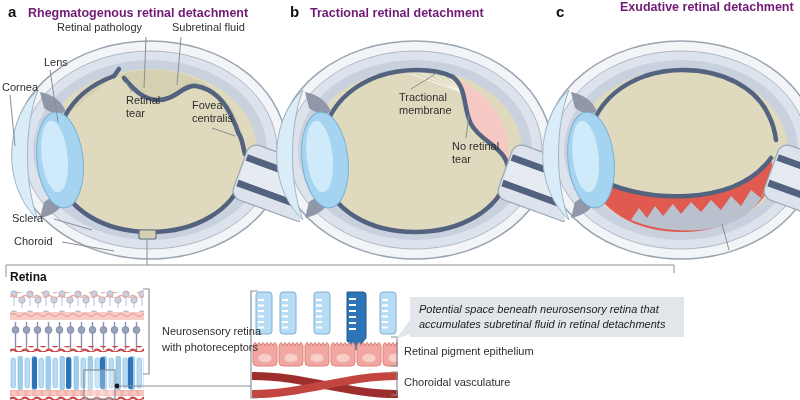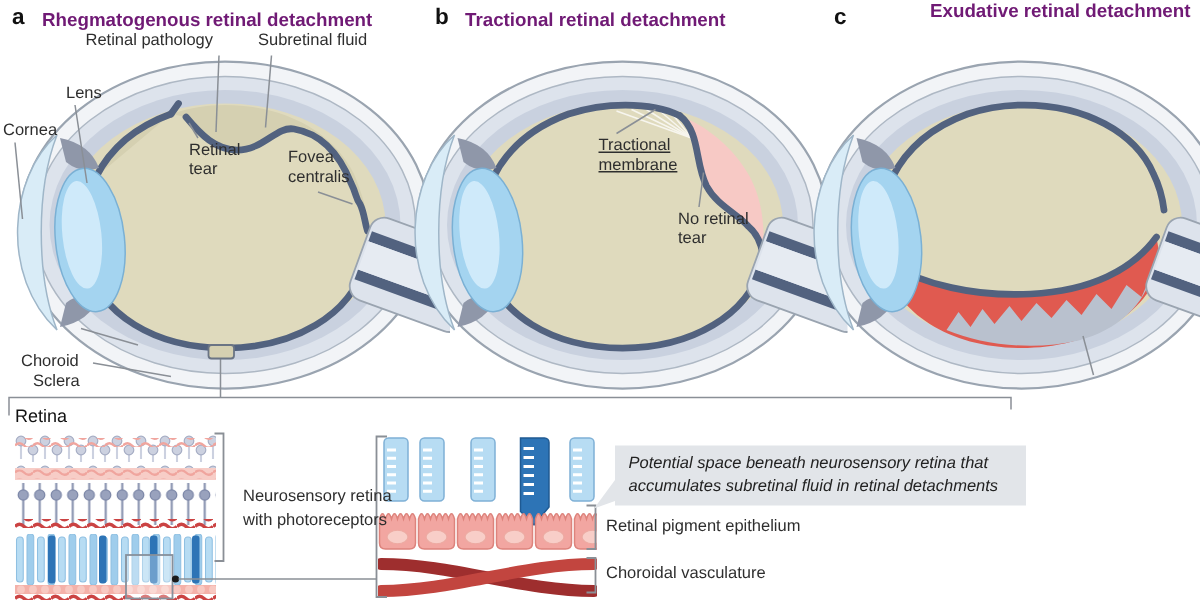--- a/index.html
+++ b/index.html
@@ -10,21 +10,21 @@
     --rpe:#f2a6a1; --rpe-nucleus:#f8cec8; --vessel-dark:#9e2e2e; --vessel-mid:#c2453f;
     --hist-lavender:#ccd1e0; --hist-soma:#99a2bd; --hist-salmon:#f0a59e; --hist-red:#cb4343;
   }
   html,body{margin:0;padding:0;}
   .canvas{position:relative;width:800px;height:400px;background:#ffffff;overflow:hidden;
           font-family:"Liberation Sans","DejaVu Sans",sans-serif;color:var(--text);}
   .abs{position:absolute;}
   .lbl{position:absolute;font-size:11px;line-height:1.2;color:var(--text);}
   .panel-letter{position:absolute;font-weight:bold;font-size:15px;color:#111;}
   .panel-title{position:absolute;font-weight:bold;font-size:12.5px;color:#701a75;}
-  .heading{position:absolute;font-weight:normal;font-size:12px;color:#111;}
+  .heading{position:absolute;font-weight:bold;font-size:12px;color:#111;}
   .note-box{position:absolute;background:var(--note-bg);font-size:11px;line-height:1.35;
             padding:5px 9px;color:#222;font-style:italic;}
   svg{display:block;}
   .leader{stroke:var(--leader);stroke-width:1;fill:none;}
   .bracket{stroke:var(--leader);stroke-width:1.2;fill:none;}
   .sk-retina{stroke:var(--retina);stroke-width:4.5;fill:none;stroke-linecap:round;}
   .fl-fluid{fill:var(--subretinal-fluid);}
   .fl-pink{fill:var(--pink);}
   .fl-red{fill:var(--red);}
 </style>
@@ -247,22 +247,22 @@
 
     <polygon points="410,320 410,334 396,339" fill="var(--note-bg)"></polygon>
   </svg>
 
   <div class="lbl" style="left:57px;top:21px;">Retinal pathology</div>
   <div class="lbl" style="left:172px;top:21px;">Subretinal fluid</div>
   <div class="lbl" style="left:44px;top:56px;">Lens</div>
   <div class="lbl" style="left:2px;top:81px;">Cornea</div>
   <div class="lbl" style="left:126px;top:94px;width:44px;">Retinal tear</div>
   <div class="lbl" style="left:192px;top:99px;width:58px;">Fovea centralis</div>
-  <div class="lbl" style="left:22px;top:212px;margin-top:36px;">Sclera</div>
+  <div class="lbl" style="left:12px;top:212px;">Sclera</div>
   <div class="lbl" style="left:14px;top:235px;">Choroid</div>
-  <div class="lbl" style="left:399px;top:91px;width:80px;text-decoration:underline;">Tractional membrane</div>
+  <div class="lbl" style="left:399px;top:91px;width:80px;">Tractional membrane</div>
   <div class="lbl" style="left:452px;top:140px;width:66px;">No retinal tear</div>
   <div class="heading" style="left:10px;top:270px;">Retina</div>
   <div class="lbl" style="left:162px;top:297px;width:104px;line-height:1.45;margin-top:27px;">Neurosensory retina with photoreceptors</div>
   <div class="lbl" style="left:404px;top:345px;">Retinal pigment epithelium</div>
   <div class="lbl" style="left:404px;top:376px;">Choroidal vasculature</div>
 
 </div>
 
 </body></html>

